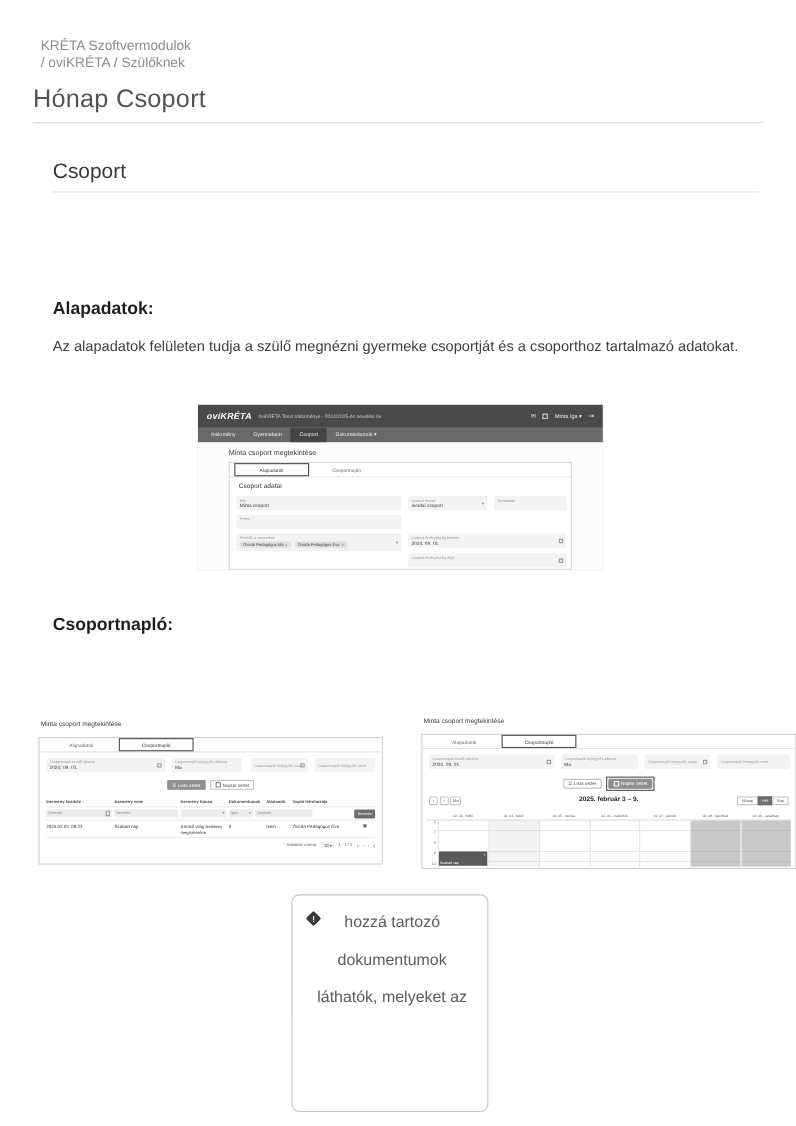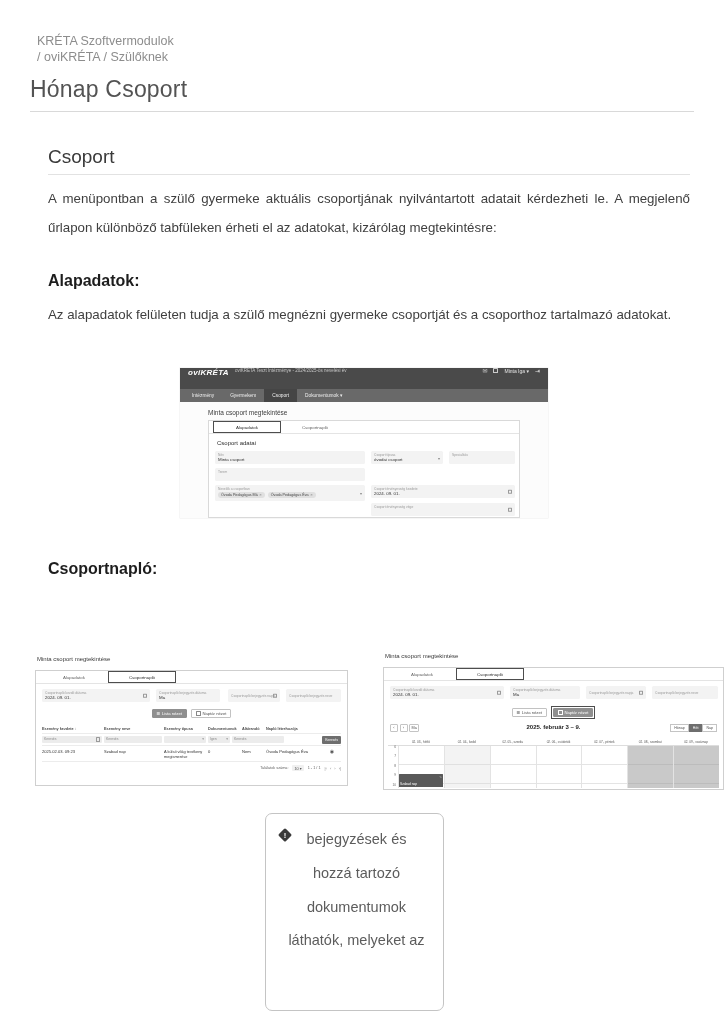--- a/index.html
+++ b/index.html
@@ -23,21 +23,21 @@
   .para{position:absolute;left:48px;width:642px;font-size:13.3px;color:var(--text_body);text-align:justify;line-height:2.2}
   .p1{top:184px}
   .h-bold{position:absolute;left:48px;font-size:16px;font-weight:700;color:#1d1d1d}
   .h-alap{top:272px}
   .p2{top:300px}
   .h-naplo{top:560px}
   .p3{top:590px}
 
   
   .shot1{position:absolute;left:180px;top:368px;width:368px;height:150px;background:#fcfcfc;box-shadow:0 0 0 .5px #eee}
-  .s1-header{height:21px;background:var(--header_bar);display:flex;padding:0 8px;gap:6px}
+  .s1-header{height:21px;background:var(--header_bar);display:flex;align-items:center;padding:0 8px;gap:6px}
   .s1-logo{color:#fff;font-size:8px;font-weight:700;font-style:italic;letter-spacing:.3px}
   .s1-sub{color:#c6c6c6;font-size:4.5px;white-space:nowrap}
   .s1-spacer{flex:1}
   .s1-ico{color:#ddd;font-size:6px;line-height:1}
   .sq-ico{width:5px;height:5px;border:.6px solid #ccc;border-radius:.5px}
   .s1-user{color:#e5e5e5;font-size:5px;white-space:nowrap}
   .s1-nav{height:13px;background:var(--nav_bar);display:flex;align-items:stretch;padding-left:4px}
   .s1-nav-item{color:#eee;font-size:4.8px;line-height:13px;padding:0 8px;white-space:nowrap}
   .s1-nav-item.active{background:var(--nav_active)}
   .s1-heading{margin:7px 0 4px 28px;font-size:6.5px;color:#3c3c3c}
@@ -121,21 +121,20 @@
 
   <div class="breadcrumb">
     <div>KRÉTA Szoftvermodulok</div>
     <div>/ oviKRÉTA / Szülőknek</div>
   </div>
   <div class="doc-title">Hónap Csoport</div>
   <div class="rule-top"></div>
 
   <div class="h-csoport">Csoport</div>
   <div class="rule-csoport"></div>
-  <div class="para p1">A menüpontban a szülő gyermeke aktuális csoportjának nyilvántartott adatait kérdezheti le. A megjelenő űrlapon különböző tabfüleken érheti el az adatokat, kizárólag megtekintésre:</div>
 
   <div class="h-bold h-alap">Alapadatok:</div>
   <div class="para p2">Az alapadatok felületen tudja a szülő megnézni gyermeke csoportját és a csoporthoz tartalmazó adatokat.</div>
 
   <div class="shot1">
     <div class="s1-header">
       <span class="s1-logo">oviKRÉTA</span>
       <span class="s1-sub">oviKRÉTA Teszt Intézménye - 2024/2025-ös nevelési év</span>
       <span class="s1-spacer"></span>
       <span class="s1-ico">✉</span>
@@ -364,20 +363,19 @@
         </div>
       </div>
     </div>
   </div>
 
   <div class="note">
     <div class="note-ico">
         <span>!</span>
       </div>
     <div class="note-text">
-      <div>bejegyzések és</div>
       <div>hozzá tartozó</div>
       <div>dokumentumok</div>
       <div>láthatók, melyeket az</div>
     </div>
   </div>
 
 </div>
 
 </body></html>

